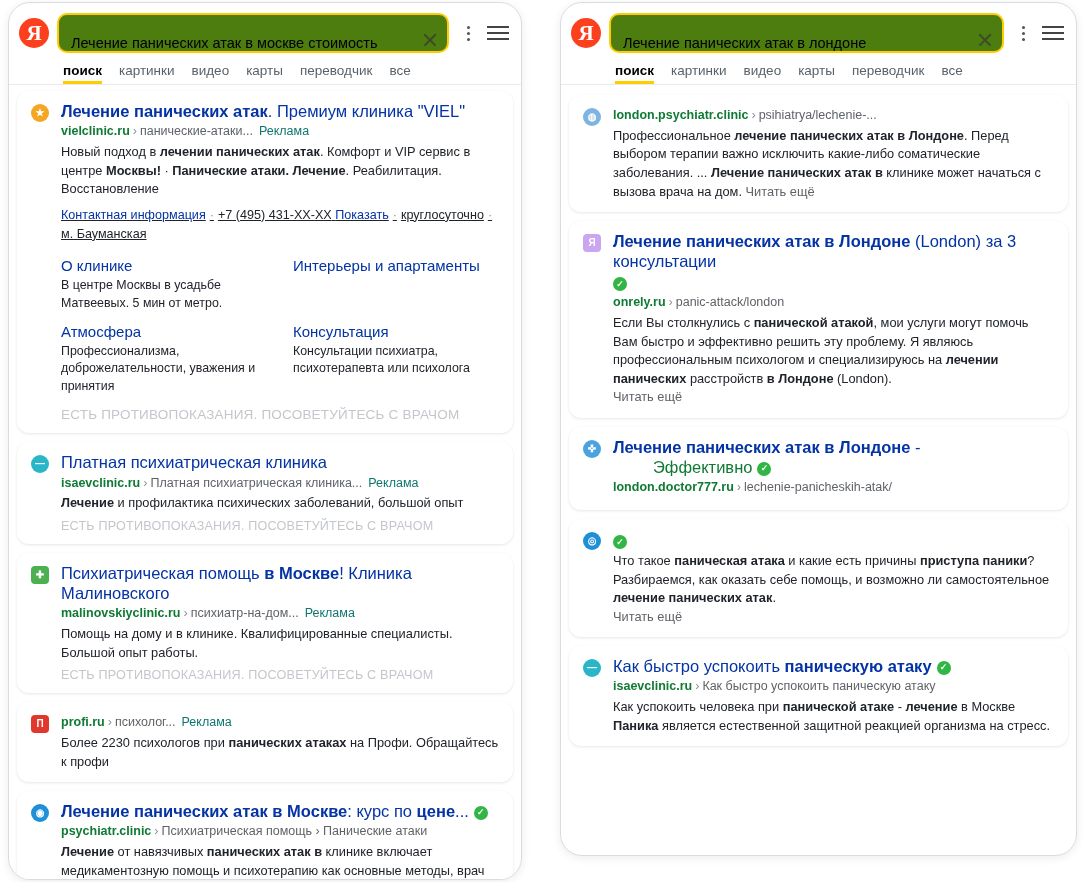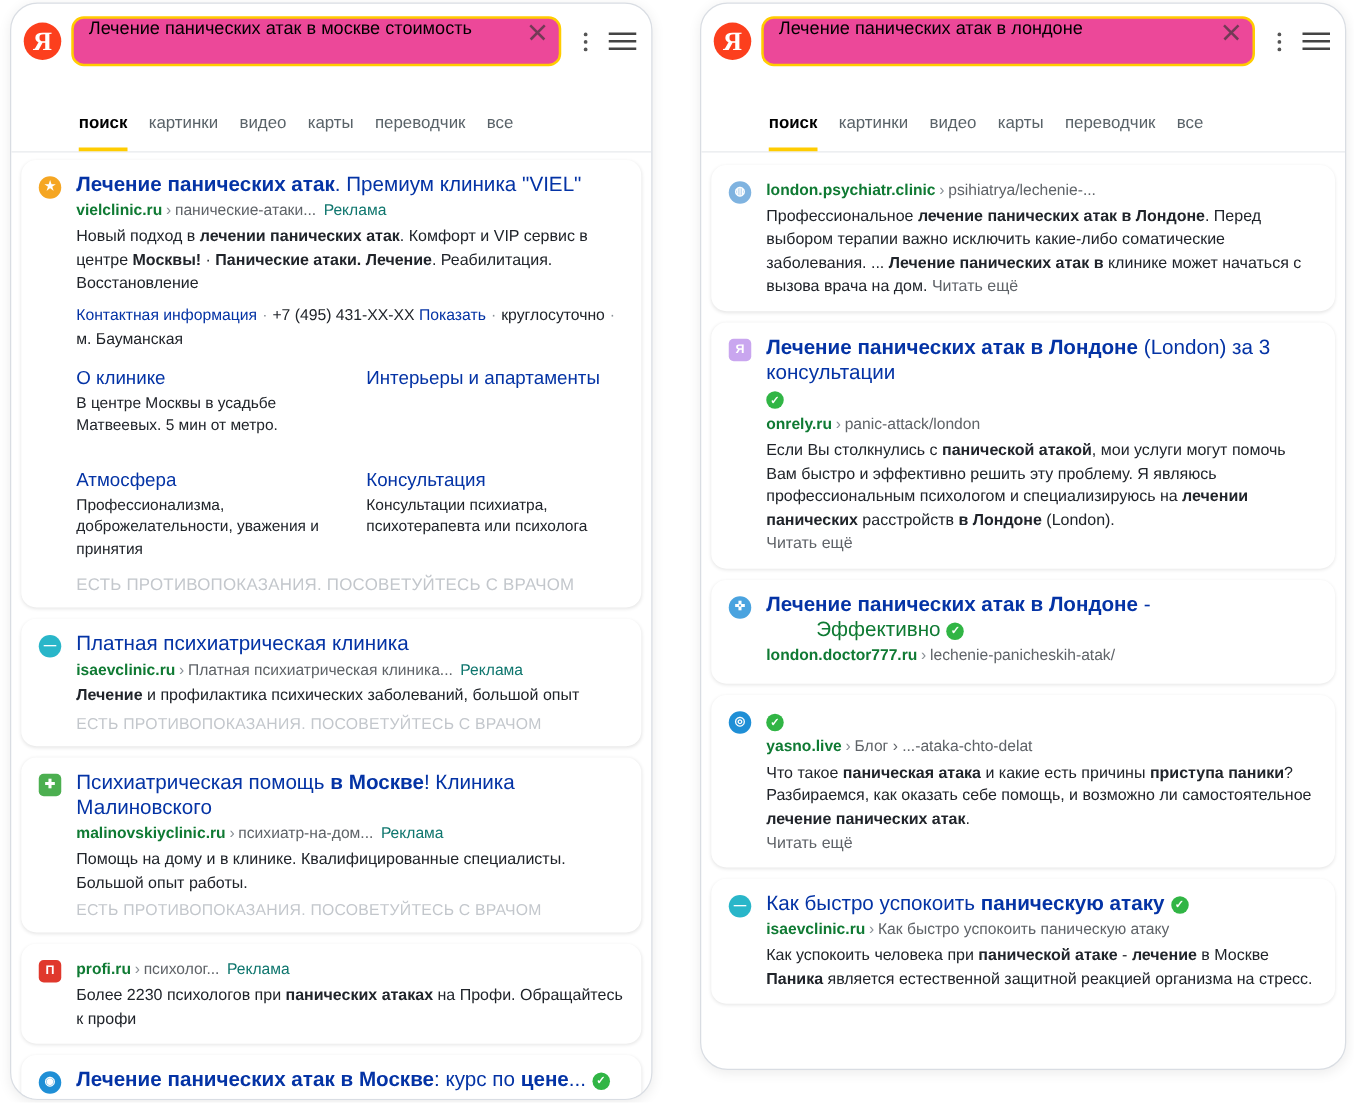--- a/index.html
+++ b/index.html
@@ -47,23 +47,23 @@
     justify-content: center;
     flex: 0 0 auto;
     font-family: "Liberation Serif", serif;
   }
   .searchbox {
     flex: 1 1 auto;
     height: 36px;
     border: 2px solid #fc0;
     border-radius: 10px;
     display: flex;
-    align-items: flex-start;
+    align-items: flex-end;
     padding: 0 6px 0 12px;
-    background: #ec4899;
+    background: #4d7c0f;
     min-width: 0;
   }
   .searchbox .q {
     flex: 1 1 auto;
     font-size: 14.5px;
     color: #000;
     white-space: nowrap;
     overflow: hidden;
     text-overflow: ellipsis;
   }
@@ -105,21 +105,21 @@
   .burger i:nth-child(2) { width: 22px; }
   .burger i:nth-child(3) { width: 22px; }
 
   .tabs {
     display: flex;
     gap: 17px;
     padding: 6px 0 0 54px;
     font-size: 13.5px;
     color: #5a6369;
   }
-  .tabs .tab { padding-bottom: 13px; cursor: default; margin-top: 27px; }
+  .tabs .tab { padding-bottom: 3px; cursor: default; }
   .tabs .tab.active {
     color: #000;
     font-weight: bold;
     border-bottom: 3px solid #fc0;
   }
   .tabs-sep {
     height: 1px;
     background: #e8eaed;
     margin: 0 0 6px 0;
   }
@@ -185,28 +185,29 @@
     color: #20242a;
   }
   .snippet b { font-weight: bold; }
   .more { color: #5f6368; }
 
   .contacts {
     font-size: 12.6px;
     color: #20242a;
     margin-top: 7px;
     line-height: 1.5;
+    text-decoration: underline;
   }
   .contacts a { color: #0433a5; text-decoration: none; }
   .contacts .dot { color: #8a9096; margin: 0 4px; }
 
   .sitelinks {
     display: grid;
     grid-template-columns: 1fr 1fr;
-    gap: 26px 24px;
+    gap: 10px 24px;
     margin-top: 14px;
   }
   .sl-title {
     color: #0433a5;
     font-size: 15px;
     margin-bottom: 3px;
   }
   .sl-desc {
     font-size: 12.4px;
     color: #20242a;
@@ -367,20 +368,23 @@
 
       <div class="card">
         <div class="row">
           <div class="favcol">
             <div class="favicon circle" style="background:#1f8fd6">◉</div>
           </div>
           <div class="body">
             <div class="title">
               <b>Лечение панических атак в Москве</b><span class="norm">: курс по </span><b>цене</b><span class="norm">...</span><span class="green-badge">✓</span>
             </div>
+            <div class="urlline">
+              <span class="host">psychiatr.clinic</span><span class="sep">›</span><span>Психиатрическая помощь › Панические атаки</span>
+            </div>
             <div class="snippet">
               <b>Лечение</b><span> от навязчивых </span><b>панических атак в</b><span> клинике включает медикаментозную помощь и психотерапию как основные методы, врач может дополнительно назначить физиопроцедуры. </span>
             </div>
           </div>
         </div>
       </div>
 
     </div>
   </div>
 
@@ -467,23 +471,20 @@
         </div>
       </div>
 
       <div class="card">
         <div class="row">
           <div class="favcol">
             <div class="favicon circle" style="background:#1f8fd6">◎</div>
           </div>
           <div class="body">
             <div class="badge-line"><span class="green-badge" style="margin-left:0">✓</span></div>
-            <div class="urlline">
-              <span class="host">yasno.live</span><span class="sep">›</span><span>Блог › ...-ataka-chto-delat</span>
-            </div>
             <div class="snippet">
               <span>Что такое </span><b>паническая атака</b><span> и какие есть причины </span><b>приступа паники</b><span>? Разбираемся, как оказать себе помощь, и возможно ли самостоятельное </span><b>лечение панических атак</b><span>. </span><br><span class="more">Читать ещё</span>
             </div>
           </div>
         </div>
       </div>
 
       <div class="card">
         <div class="row">
           <div class="favcol">

